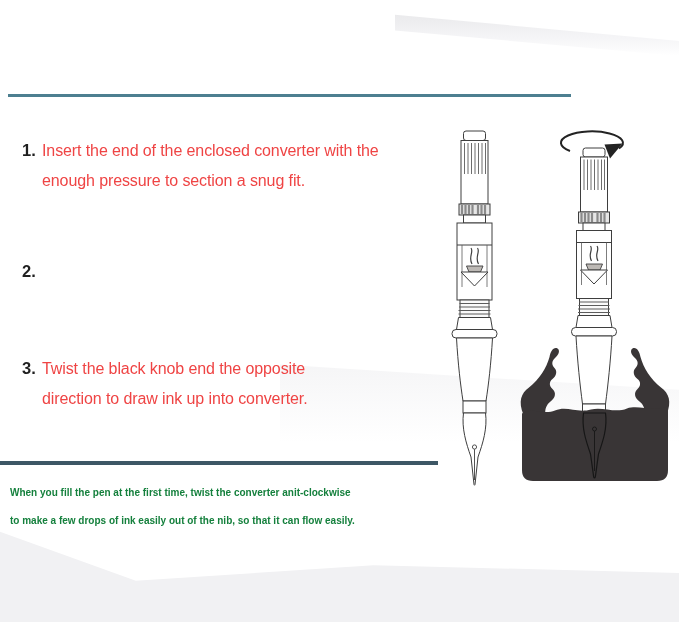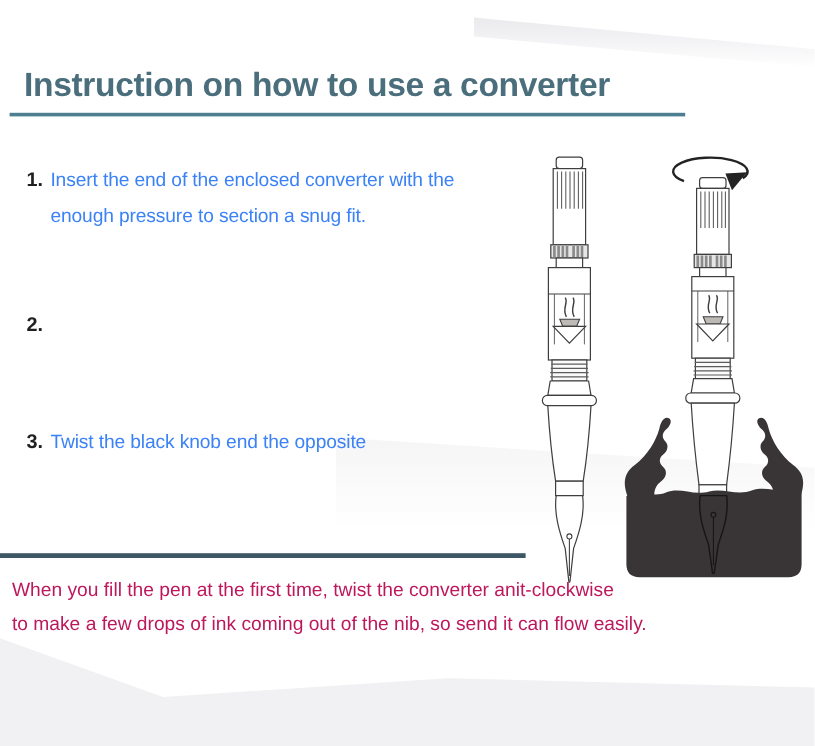--- a/index.html
+++ b/index.html
@@ -36,71 +36,71 @@
   .step { position:absolute; left:22px; display:flex; }
   .step-1 { top:136px; }
   .step-2 { top:257px; }
   .step-3 { top:354px; }
   .step-num {
     width:20px; flex:0 0 20px;
     font-weight:bold; font-size:16.5px; line-height:29.5px; color:#1f1f1f;
   }
   .step-lines { }
   .step-line {
-    font-size:16px; line-height:29.5px; color:#3b82f6; letter-spacing:-0.1px;
+    font-size:16px; line-height:29.5px; color:#ef4444; letter-spacing:-0.1px;
     white-space:nowrap;
   }
   .separator {
     position:absolute; left:0; top:461px; width:438px; height:3.5px;
     background:#3d5765;
   }
   .note { position:absolute; left:10px; top:479px; }
   .note-line {
-    font-size:16px; line-height:27.5px; color:#be185d; white-space:nowrap;
+    font-size:10px; line-height:27.5px; color:#15803d; white-space:nowrap;font-weight:bold;
   }
   .illustration { position:absolute; left:430px; top:118px; }
 </style>
 </head>
 <body>
 
 <div class="page">
 
   <div class="bg-wedge-tr"></div>
   <div class="bg-wedge-mid"></div>
   <div class="bg-wedge-bottom"></div>
 
-  <div class="title">Instruction on how to use a converter</div>
   <div class="title-underline"></div>
 
   <div class="step step-1">
     <div class="step-num">1.</div>
     <div class="step-lines">
       <div class="step-line">Insert the end of the enclosed converter with the</div>
       <div class="step-line">enough pressure to section a snug fit.</div>
     </div>
   </div>
 
   <div class="step step-2">
     <div class="step-num">2.</div>
     <div class="step-lines">
     </div>
   </div>
 
   <div class="step step-3">
     <div class="step-num">3.</div>
     <div class="step-lines">
       <div class="step-line">Twist the black knob end the opposite</div>
+      <div class="step-line">direction to draw ink up into converter.</div>
     </div>
   </div>
 
   <div class="separator"></div>
 
   <div class="note">
     <div class="note-line">When you fill the pen at the first time, twist the converter anit-clockwise</div>
-    <div class="note-line">to make a few drops of ink coming out of the nib, so send it can flow easily.</div>
+    <div class="note-line">to make a few drops of ink easily out of the nib, so that it can flow easily.</div>
   </div>
 
   <svg class="illustration" width="249" height="372" viewBox="430 118 249 490" fill="none" style="height:372px;" preserveAspectRatio="xMinYMin slice">
 
     <g stroke="#3e3e3e" stroke-width="1" fill="#ffffff">
 
       <rect x="463.5" y="131" width="22" height="9.5" rx="2.5"></rect>
 
       <rect x="461" y="140.5" width="27" height="63.5"></rect>
       <path d="M464.5,143 V174 M468,143 V174 M471.5,143 V174 M475,143 V174 M478.5,143 V174 M482,143 V174 M485.5,143 V174" stroke="#5c5c5c" stroke-width="0.9"></path>

